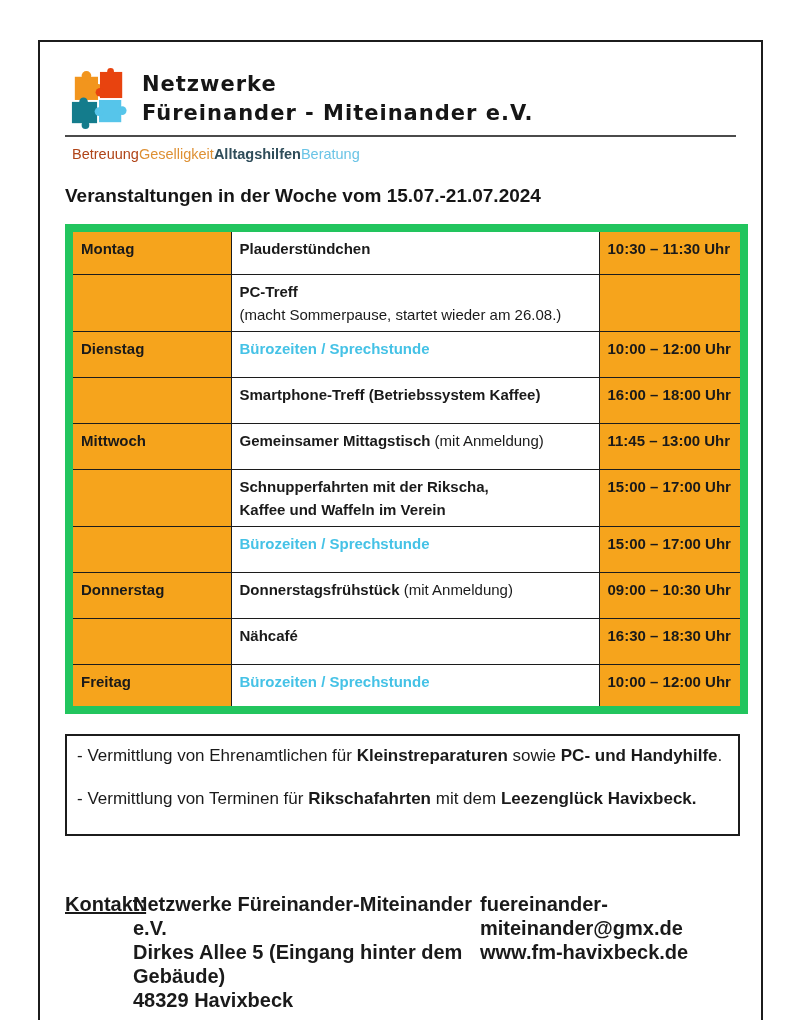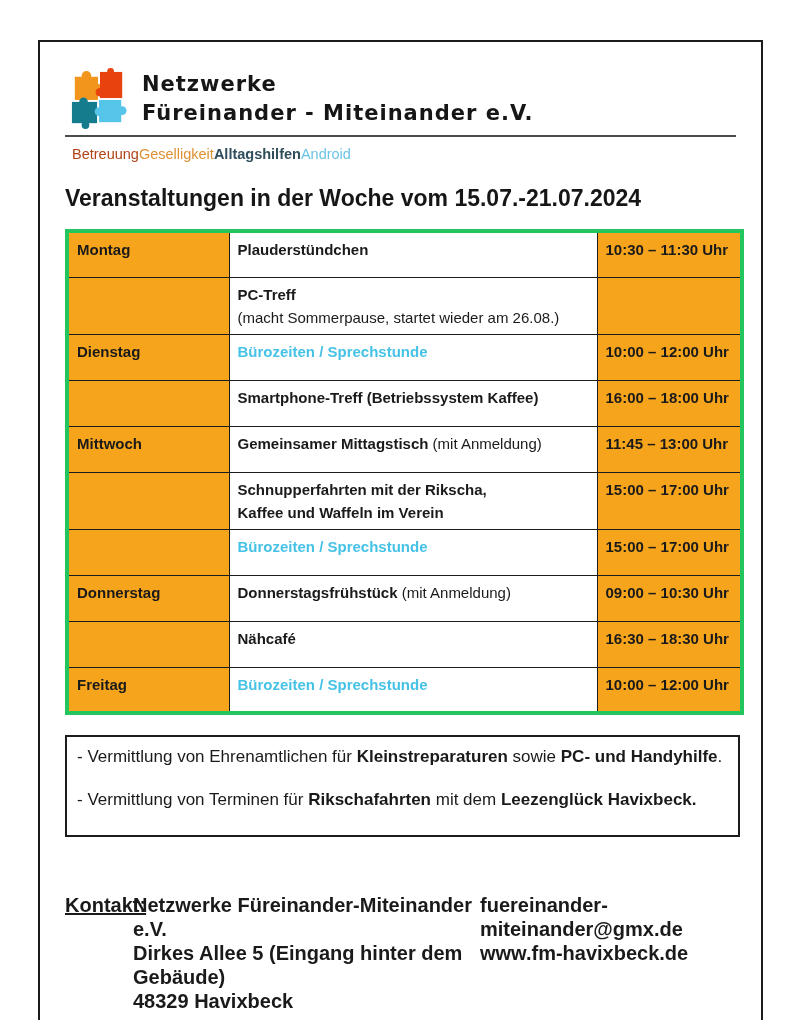--- a/index.html
+++ b/index.html
@@ -21,23 +21,23 @@
     letter-spacing:1px;font-family:"DejaVu Sans",sans-serif;
   }
   .rule{border:none;border-top:2px solid #4b4b4b;margin:5px 0 0 0}
   .nav{display:flex;margin:9px 0 0 7px;font-size:14.5px}
   .nav span{white-space:nowrap}
   .nav .n0{color:var(--nav-betreuung)}
   .nav .n1{color:var(--nav-geselligkeit)}
   .nav .n2{color:var(--nav-alltagshilfen);font-weight:bold}
   .nav .n3{color:var(--nav-beratung)}
   
-  .heading{font-size:23px;font-weight:bold;color:#161616;margin:23px 0 0 0}
+  .heading{font-size:19px;font-weight:bold;color:#161616;margin:23px 0 0 0}
   
-  table.schedule{border-collapse:collapse;width:675px;margin-top:17px;table-layout:fixed;border:4px solid #22c55e}
+  table.schedule{border-collapse:collapse;width:675px;margin-top:17px;table-layout:fixed;border:8px solid #22c55e}
   table.schedule td{
     border:1px solid #1c1c1c;vertical-align:top;padding:5px 8px;
     font-size:15px;font-weight:bold;line-height:23px;overflow:hidden;
   }
   .c-day{width:162px}.c-event{width:368px}.c-time{width:145px}
   td.day,td.time{background:var(--table-orange)}
   tr.single{height:46px}
   tr.double{height:55px}
   .reg{font-weight:normal}
   .l2{font-weight:bold}
@@ -94,21 +94,21 @@
       <div class="org-line">Füreinander - Miteinander e.V.</div>
     </div>
   </div>
 
   <hr class="rule">
 
   <div class="nav">
     <span class="n0">Betreuung</span>
     <span class="n1">Geselligkeit</span>
     <span class="n2">Alltagshilfen</span>
-    <span class="n3">Android</span>
+    <span class="n3">Beratung</span>
   </div>
 
   <div class="heading">Veranstaltungen in der Woche vom 15.07.-21.07.2024</div>
 
   <table class="schedule">
     <colgroup>
         <col class="c-day">
         <col class="c-event">
         <col class="c-time">
       </colgroup>

